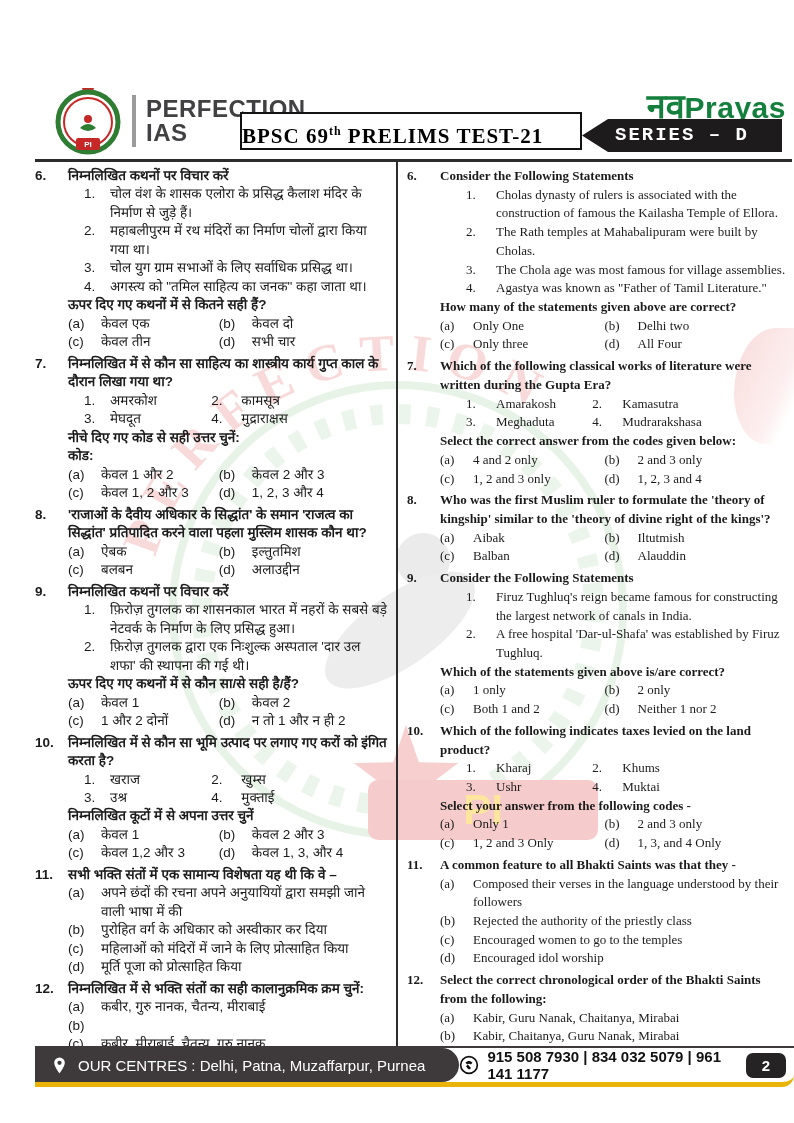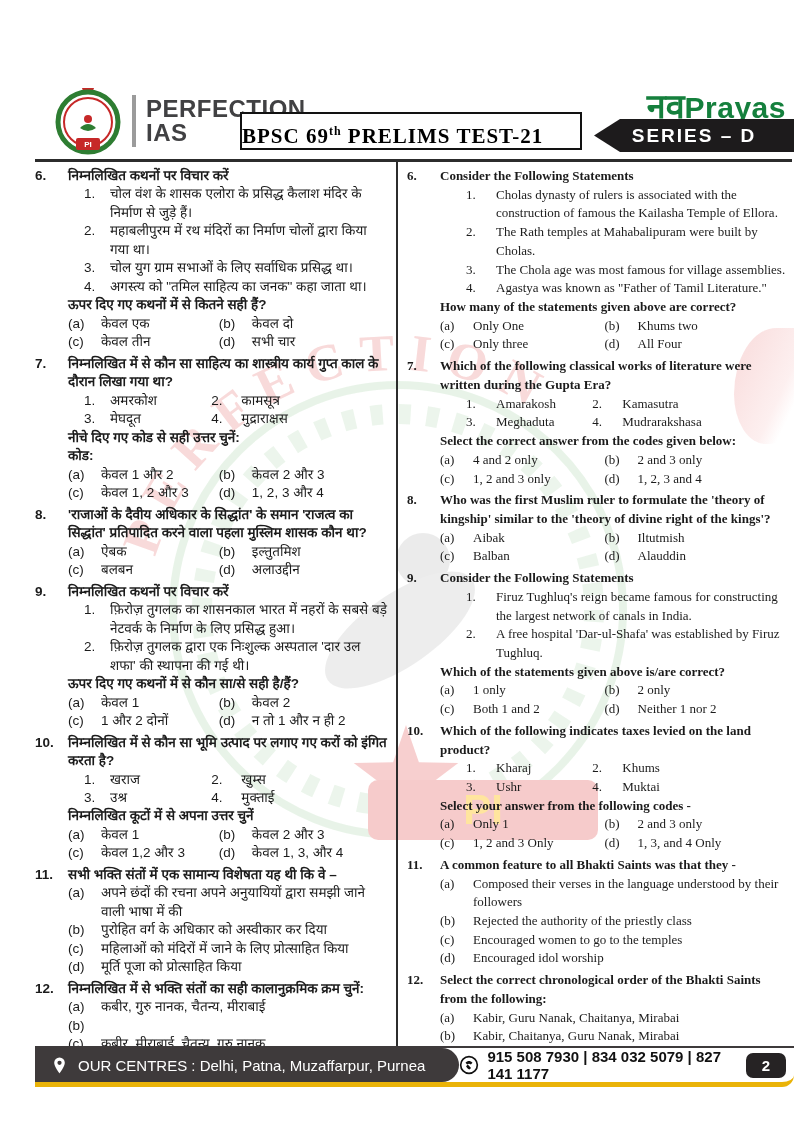--- a/index.html
+++ b/index.html
@@ -15,22 +15,22 @@
   .logo-wrap{position:absolute;left:54px;top:86px;display:flex;align-items:center;gap:10px;}
   .logo-sep{width:4px;height:52px;background:#9b9b9b;}
   .brand-text{font-weight:bold;color:#414143;font-size:24px;line-height:.98;letter-spacing:.5px;}
   .title-box{position:absolute;left:240px;top:112px;width:338px;height:34px;border:2.5px solid #121212;
              font-family:"Liberation Serif",serif;font-weight:bold;font-size:21px;letter-spacing:1px;
              text-align:left;line-height:34px;color:#000;background:#fff;}
   .title-box sup{font-size:12px;}
   .navprayas{position:absolute;right:8px;top:82px;white-space:nowrap;}
   .np-hi{font-size:34px;font-weight:bold;color:#15803d;}
   .np-en{font-size:30px;font-weight:bold;color:#15803d;letter-spacing:.5px;}
-  .series{position:absolute;right:0;top:119px;width:200px;height:33px;background:#1d1b1c;color:#fff;
-          font-family:Liberation Sans, sans-serif;font-weight:bold;font-size:19px;letter-spacing:2px;
+  .series{position:absolute;right:12px;top:119px;width:200px;height:33px;background:#1d1b1c;color:#fff;
+          font-family:Liberation Mono, monospace;font-weight:bold;font-size:19px;letter-spacing:2px;
           text-align:center;line-height:33px;
           clip-path:polygon(0 50%,26px 0,100% 0,100% 100%,26px 100%);}
   .hrule{position:absolute;left:35px;right:2px;top:159px;border-top:3px solid #2c2c2c;}
   .vdivider{position:absolute;left:396px;top:162px;height:884px;border-left:2px solid #2c2c2c;z-index:2;}
   
   .col{position:absolute;top:167px;z-index:1;}
   #col-hindi{left:35px;width:354px;font-size:13.5px;line-height:1.37;}
   #col-english{left:407px;width:383px;font-family:"Liberation Serif",serif;font-size:13px;line-height:1.44;}
   .q{display:grid;grid-template-columns:33px 1fr;margin-bottom:3px;}
   .qnum{font-weight:bold;}
@@ -309,21 +309,21 @@
           </div>
           <div class="stmt">
             <span class="sn">4.</span>
             <span class="st">Agastya was known as "Father of Tamil Literature."</span>
           </div>
           <div class="qsub">How many of the statements given above are correct?</div>
           <div class="orow">
             <span class="ol">(a)</span>
             <span class="ot">Only One</span>
             <span class="ol">(b)</span>
-            <span class="ot">Khums two</span>
+            <span class="ot">Delhi two</span>
           </div>
           <div class="orow">
             <span class="ol">(c)</span>
             <span class="ot">Only three</span>
             <span class="ol">(d)</span>
             <span class="ot">All Four</span>
           </div>
         </div>
       </div>
       <div class="q">
@@ -489,18 +489,18 @@
       <span>OUR CENTRES : Delhi, Patna, Muzaffarpur, Purnea</span>
     </div>
     <div class="f-right">
       <span class="icn">
         <svg width="20" height="20" viewBox="0 0 24 24">
             <circle cx="12" cy="12" r="10" fill="none" stroke="#111" stroke-width="2"></circle>
             <path fill="#111" d="M7.8 9.2c2.4-2.6 6-2.6 8.4 0l-2 2.2c-1.3-1.2-3.1-1.2-4.4 0z"></path>
             <path fill="#111" d="M8.5 13.5l2-2 4 4-2 2c-1.8-.8-3.2-2.2-4-4z"></path>
           </svg>
       </span>
-      <span>915 508 7930 | 834 032 5079 | 827 141 1177</span>
+      <span>915 508 7930 | 834 032 5079 | 961 141 1177</span>
       <span class="badge">2</span>
     </div>
   </div>
 
 </div>
 
 </body></html>

